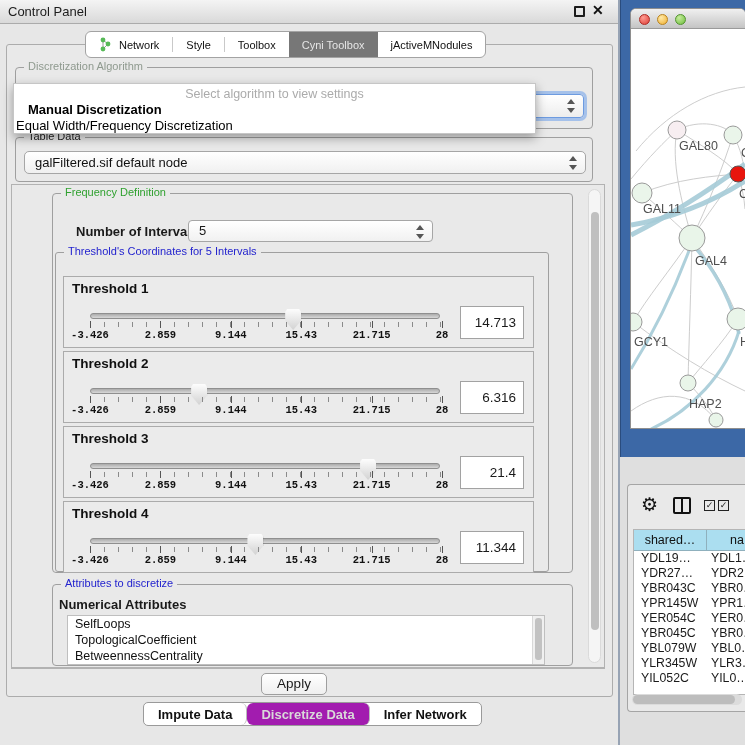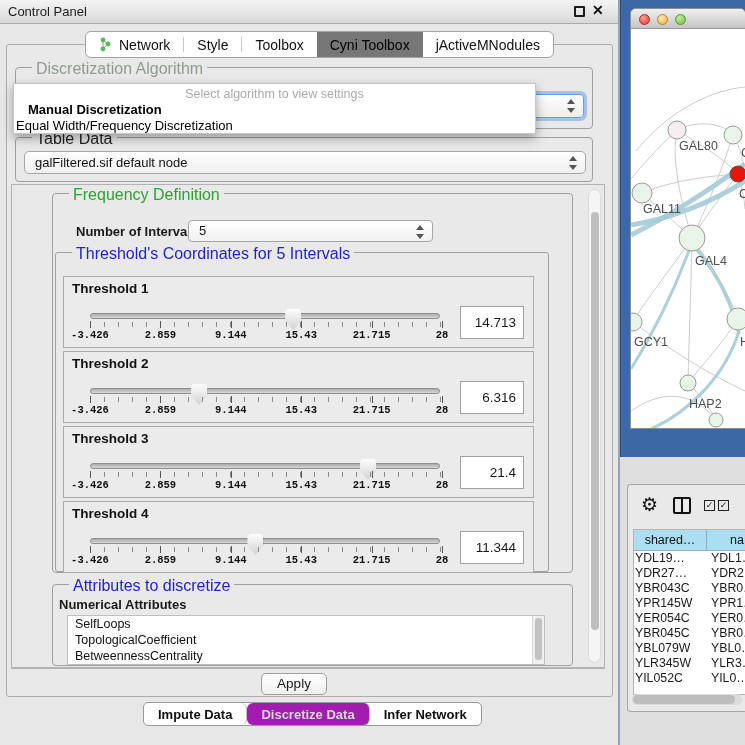--- a/index.html
+++ b/index.html
@@ -8,30 +8,30 @@
 
   
   #control-panel { position:absolute; left:0; top:0; width:620px; height:745px; background:#E7E7E7; border-right:2px solid #97A3B4; }
   .cp-titlebar { position:absolute; left:0; top:0; width:100%; height:24px; background:linear-gradient(#F4F4F4,#D9D9D9); border-bottom:1px solid #ABABAB; }
   .cp-title { position:absolute; left:8px; top:0; line-height:23px; font-size:13px; color:#1c1c1c; }
   .float-icon { position:absolute; left:574px; top:6px; width:11px; height:11px; border:2px solid #1c1c1c; border-radius:1px; }
   .close-icon { position:absolute; left:592px; top:2px; font-size:14px; font-weight:bold; color:#111; }
 
   
   .top-tabs { position:absolute; left:85px; top:31px; height:27px; display:flex; align-items:stretch; background:#FFFFFF; border:1px solid #A3A3A3; border-radius:6px; overflow:hidden; z-index:5; }
-  .top-tab { display:flex; align-items:center; padding:12px 13px; font-size:14px; color:#111; white-space:nowrap; }
-  .top-tab.selected { background:#777777; color:#000000; }
+  .top-tab { display:flex; align-items:center; padding:12px 13px; font-size:11px; color:#111; white-space:nowrap; }
+  .top-tab.selected { background:#777777; color:#e5e5e5; }
   .tab-sep { width:1px; background:#C9C9C9; margin:5px 0; }
   .net-icon { width:14px; height:15px; margin-right:6px; }
 
   
   .content-panel { position:absolute; left:6px; top:44px; width:607px; height:653px; background:#E9E9E9; border:1px solid #ACACAC; border-radius:3px; }
 
   .group { position:absolute; border:1px solid #9F9F9F; border-radius:4px; }
-  .group-title { position:absolute; top:-8px; left:16px; background:#E9E9E9; padding:0 4px; font-size:16px; }
+  .group-title { position:absolute; top:-8px; left:8px; background:#E9E9E9; padding:0 4px; font-size:11px; }
   .gt-gray { color:#8F9A8F; }
   .gt-dark { color:#222; }
   .gt-green { color:#2FA12F; }
   .gt-blue  { color:#2323CE; }
 
   .algo-group { left:8px; top:22px; width:578px; height:62px; }
   .algo-combo { position:absolute; left:8px; top:26px; width:560px; height:24px; background:linear-gradient(#FFFFFF,#EDEDED); border:1px solid #6D9BE0; border-radius:4px; box-shadow:0 0 0 3px rgba(110,160,235,.55); }
 
   .algo-popup { position:absolute; left:6px; top:38px; width:523px; height:51px; background:#FFFFFF; border:1px solid #C6C6C6; box-shadow:0 4px 10px rgba(0,0,0,.35); z-index:6; }
   .popup-placeholder { margin-top:3px; text-align:center; font-size:12.5px; color:#ABABAB; }
@@ -102,21 +102,21 @@
   .columns-icon { position:absolute; left:45px; top:12px; width:18px; height:17px; border:2px solid #111; border-radius:2px; }
   .columns-icon:before { content:""; position:absolute; left:6px; top:0; width:2px; height:13px; background:#111; }
   .cb-icon { position:absolute; top:15px; width:11px; height:11px; border:1.5px solid #222; font-size:9px; line-height:9px; text-align:center; color:#222; }
   .tp-table { position:absolute; left:5px; top:44px; width:113px; height:166px; background:#FFFFFF; border:1px solid #B5B5B5; border-right:none; overflow:hidden; }
   .tp-header { display:flex; height:21px; background:#ABDEF0; border-bottom:1px solid #8FB0BD; }
   .tp-hcell { font-size:12.5px; line-height:20px; color:#111; }
   .tp-hcell.c1 { width:73px; text-align:center; border-right:1px solid #8FB0BD; }
   .tp-hcell.c2 { flex:1; text-align:right; padding-right:2px; }
   .tp-row { display:flex; height:15px; }
   .tp-cell { font-size:12.3px; line-height:15px; white-space:nowrap; overflow:hidden; }
-  .tp-cell.c1 { width:73px; padding-left:1px; }
+  .tp-cell.c1 { width:73px; padding-left:7px; }
   .tp-cell.c2 { flex:1; padding-left:4px; }
   .tp-hscroll { position:absolute; left:4px; top:209px; width:110px; height:11px; background:#DCDCDC; border-radius:6px; }
   .tp-hthumb { position:absolute; left:1px; top:1px; width:102px; height:9px; background:#BDBDBD; border-radius:5px; }
 </style>
 </head>
 <body>
 
 <div id="control-panel">
   <div class="cp-titlebar">
     <span class="cp-title">Control Panel</span>

